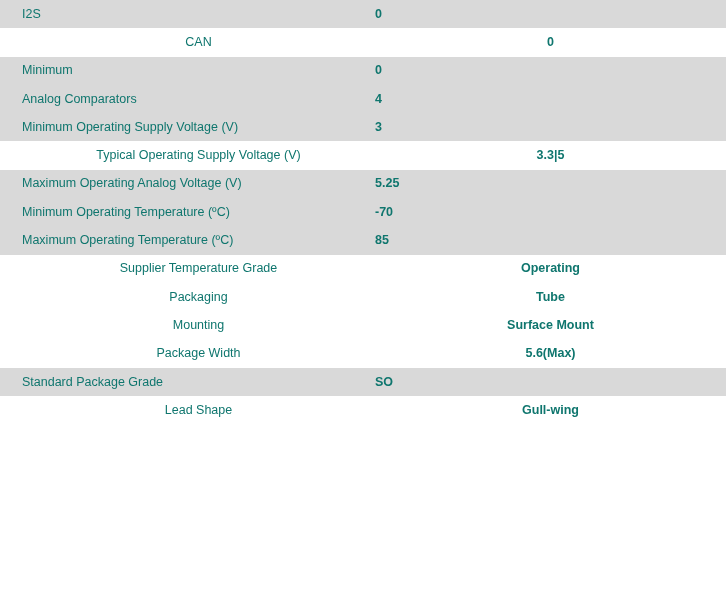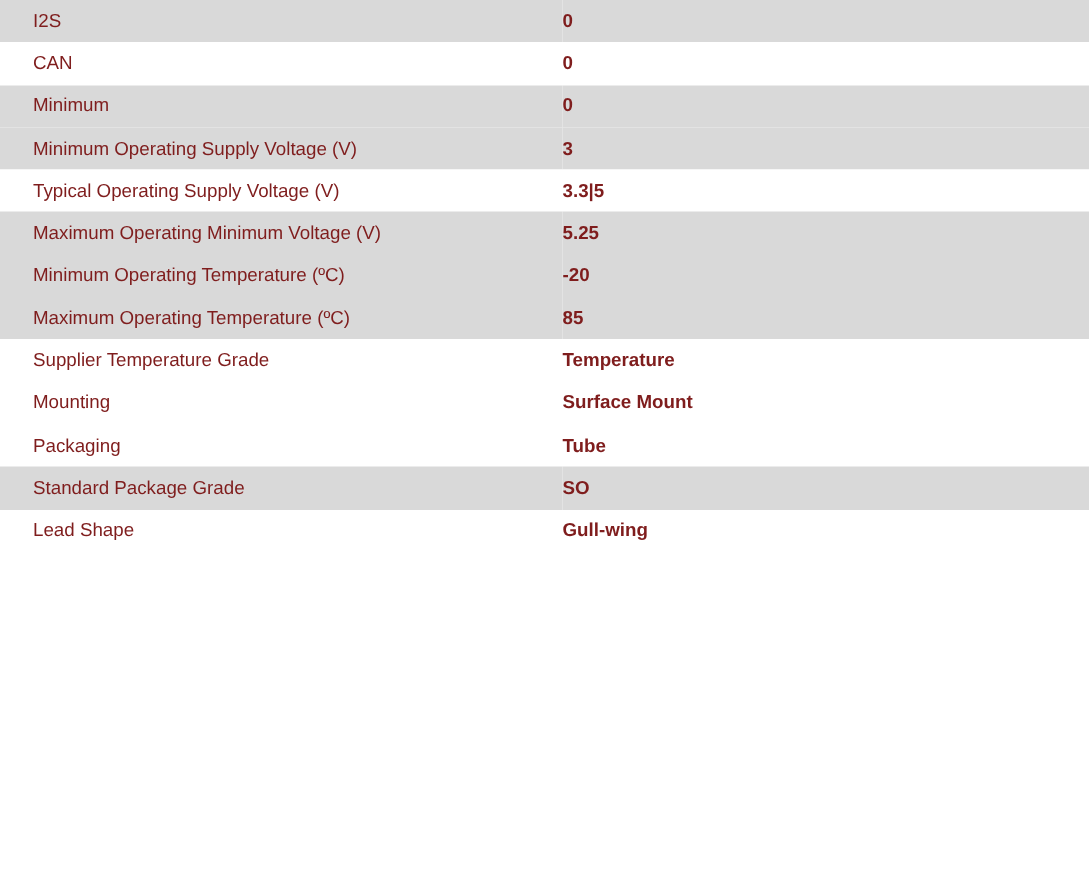--- a/index.html
+++ b/index.html
@@ -19,25 +19,26 @@
     table-layout: fixed;
   }
   .spec-table tr {
     height: 28.3px;
   }
   .spec-table tr.alt {
     background: #d9d9d9;
   }
   .spec-table tr.plain {
     background: #ffffff;
+    text-align: center;
   }
   .spec-table td {
     padding: 0 0 0 22px;
     font-size: 12.5px;
-    color: #7f1d1d;
+    color: #0f766e;
     vertical-align: middle;
     border: none;
     line-height: 1.2;
   }
   .spec-table td.label {
     width: 353px;
     font-weight: 400;
   }
   .spec-table td.value {
     width: 351px;
@@ -56,50 +57,58 @@
     </tr>
     <tr class="plain">
       <td class="label">CAN</td>
       <td class="value">0</td>
     </tr>
     <tr class="alt">
       <td class="label">Minimum</td>
       <td class="value">0</td>
     </tr>
     <tr class="alt">
+      <td class="label">Analog Comparators</td>
+      <td class="value">4</td>
+    </tr>
+    <tr class="alt">
       <td class="label">Minimum Operating Supply Voltage (V)</td>
       <td class="value">3</td>
     </tr>
     <tr class="plain">
       <td class="label">Typical Operating Supply Voltage (V)</td>
       <td class="value">3.3|5</td>
     </tr>
     <tr class="alt">
-      <td class="label">Maximum Operating Minimum Voltage (V)</td>
+      <td class="label">Maximum Operating Analog Voltage (V)</td>
       <td class="value">5.25</td>
     </tr>
     <tr class="alt">
       <td class="label">Minimum Operating Temperature (ºC)</td>
-      <td class="value">-20</td>
+      <td class="value">-70</td>
     </tr>
     <tr class="alt">
       <td class="label">Maximum Operating Temperature (ºC)</td>
       <td class="value">85</td>
     </tr>
     <tr class="plain">
       <td class="label">Supplier Temperature Grade</td>
-      <td class="value">Temperature</td>
+      <td class="value">Operating</td>
+    </tr>
+    <tr class="plain">
+      <td class="label">Packaging</td>
+      <td class="value">Tube</td>
     </tr>
     <tr class="plain">
       <td class="label">Mounting</td>
       <td class="value">Surface Mount</td>
     </tr>
     <tr class="plain">
-      <td class="label">Packaging</td>
-      <td class="value">Tube</td>
+      <td class="label">Package Width</td>
+      <td class="value">5.6(Max)</td>
     </tr>
     <tr class="alt">
       <td class="label">Standard Package Grade</td>
       <td class="value">SO</td>
     </tr>
     <tr class="plain">
       <td class="label">Lead Shape</td>
       <td class="value">Gull-wing</td>
     </tr>
   </tbody>

